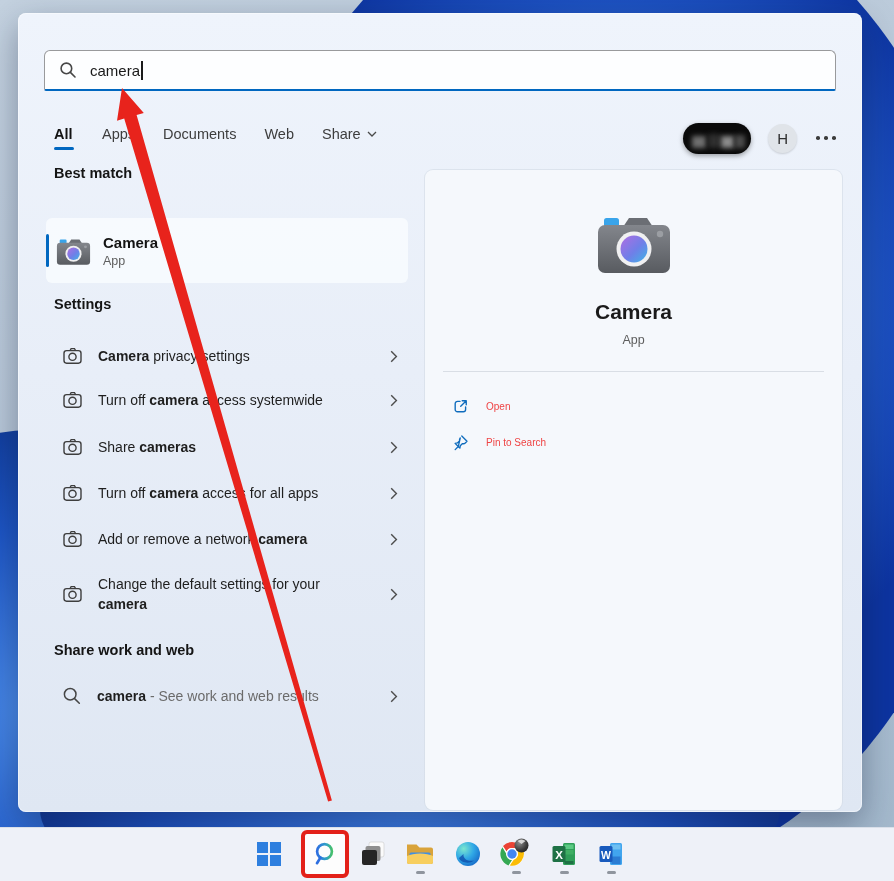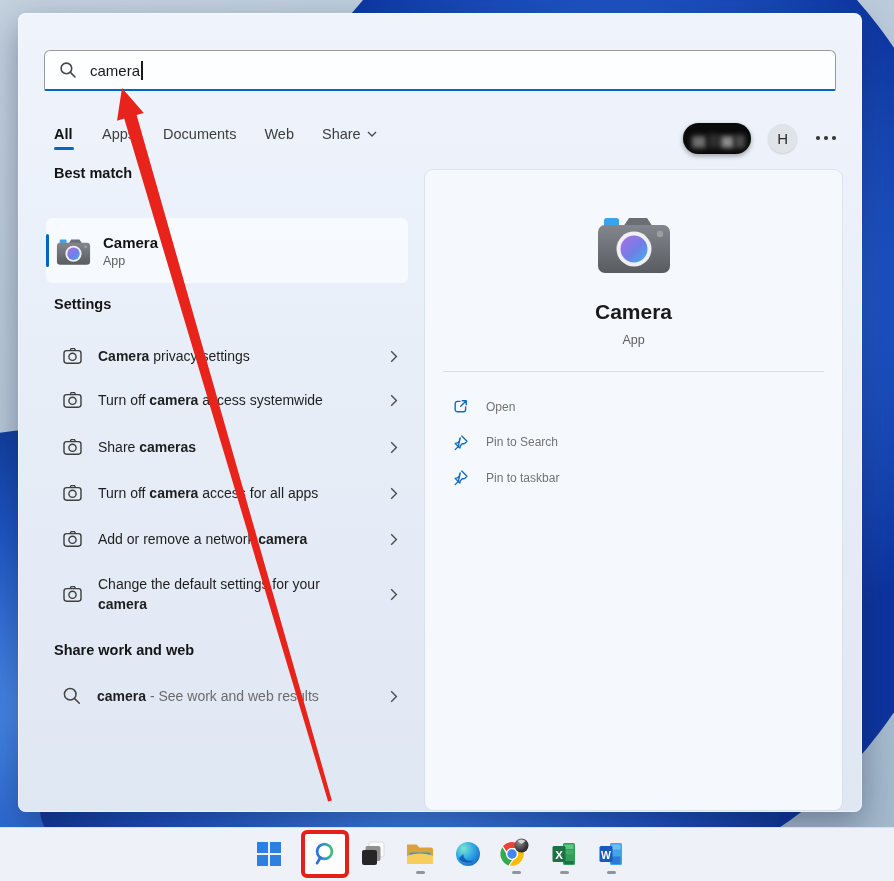--- a/index.html
+++ b/index.html
@@ -73,21 +73,21 @@
   .web-row .txt .rest { color:#6b6b6b; }
   
   .card { position:absolute; left:407px; top:157px; width:417px; height:640px;
     background:#f5f8fc; border-radius:8px; box-shadow:0 0 0 1px rgba(210,218,228,.6); }
   .card .big-icon { position:absolute; left:50%; top:41px; transform:translateX(-50%); }
   .card-title { position:absolute; top:130px; width:100%; text-align:center; font-size:21px; font-weight:600; color:#1a1a1a; }
   .card-sub { position:absolute; top:163px; width:100%; text-align:center; font-size:12.5px; color:#5e5e5e; }
   .card-divider { position:absolute; left:18px; right:18px; top:201px; height:1px; background:#d9dee5; }
   .actions { position:absolute; left:27px; top:219px; right:18px; }
   .action { height:35.5px; display:flex; align-items:center; gap:17px; }
-  .action .a-label { font-size:12px; color:#737373; }
+  .action .a-label { font-size:10px; color:#ef4444; }
   .action svg { flex:0 0 auto; }
   
   .taskbar { position:absolute; left:0; top:827px; width:894px; height:54px;
     background:#eef1f8; border-top:1px solid rgba(200,208,220,.55); }
   .tb-slot { position:absolute; }
   .search-active-bg { position:absolute; left:303px; top:832px; width:45px; height:44px;
     background:#fdfdfd; border-radius:7px; box-shadow:0 1px 2px rgba(0,0,0,.12); }
   .red-box { position:absolute; left:301px; top:830px; width:48px; height:48px;
     border:4px solid #e32119; border-radius:6px; z-index:30; }
   .tb-indicator { position:absolute; top:871px; width:9px; height:3px; border-radius:2px; background:#8f959e; }
@@ -304,26 +304,20 @@
           <path d="M9.6 2.6h3.8v3.8M13.2 2.8L8.2 7.8" fill="none" stroke="#0f6cbd" stroke-width="1.3" stroke-linecap="round" stroke-linejoin="round"></path>
         </svg>
         <span class="a-label">Open</span>
       </div>
       <div class="action">
         <svg width="17" height="17" viewBox="0 0 16 16">
           <path d="M9.2 1.9l4.9 4.9-1.6 1.6c-.7.7-1.7.9-2.6.6l-2.1 2.1-.4 2.2-1.5-1.5L3 14.7M5.9 11.8L2.9 8.8l2.2-.4 2.1-2.1c-.3-.9-.1-1.9.6-2.6z" fill="none" stroke="#0f6cbd" stroke-width="1.25" stroke-linecap="round" stroke-linejoin="round"></path>
         </svg>
         <span class="a-label">Pin to Search</span>
       </div>
-      <div class="action">
-        <svg width="17" height="17" viewBox="0 0 16 16">
-          <path d="M9.2 1.9l4.9 4.9-1.6 1.6c-.7.7-1.7.9-2.6.6l-2.1 2.1-.4 2.2-1.5-1.5L3 14.7M5.9 11.8L2.9 8.8l2.2-.4 2.1-2.1c-.3-.9-.1-1.9.6-2.6z" fill="none" stroke="#0f6cbd" stroke-width="1.25" stroke-linecap="round" stroke-linejoin="round"></path>
-        </svg>
-        <span class="a-label">Pin to taskbar</span>
-      </div>
     </div>
   </div>
 </div>
 
 <div class="taskbar"></div>
 
 <div class="search-active-bg"></div>
 
 <svg class="tb-slot" style="left:256px;top:841px" width="26" height="26" viewBox="0 0 26 26">
   <rect x="1" y="1" width="11" height="11" fill="#2e7fdf"></rect>

